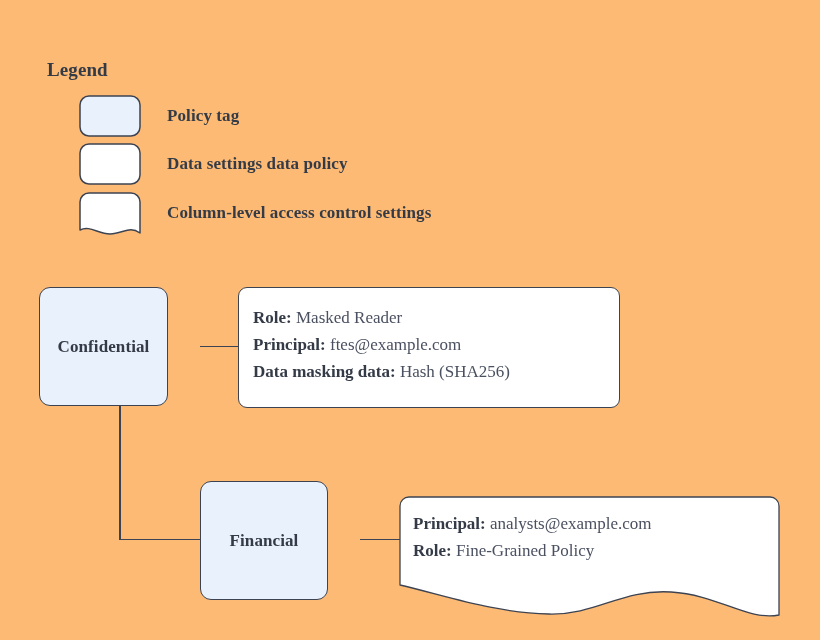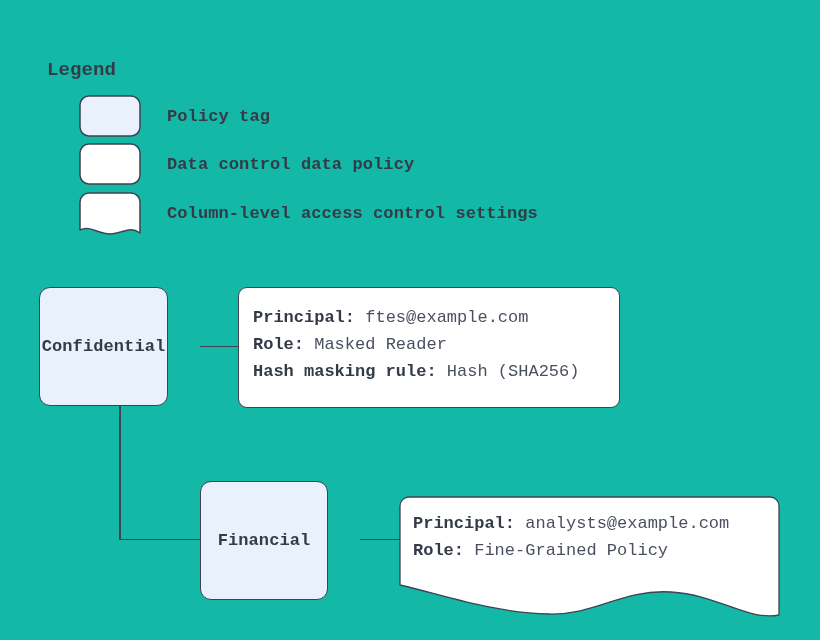--- a/index.html
+++ b/index.html
@@ -4,22 +4,22 @@
 <style>
   html, body {
     margin: 0;
     padding: 0;
     background: #ffffff;
   }
   #canvas {
     position: relative;
     width: 820px;
     height: 640px;
-    background: #14b8a6;
-    font-family: Liberation Mono, monospace;
+    background: #fdba74;
+    font-family: Liberation Serif, serif;
     overflow: hidden;
   }
   .legend-title {
     position: absolute;
     left: 47px;
     top: 59px;
     font-size: 19px;
     font-weight: bold;
     color: #343b47;
     letter-spacing: 0.1px;
@@ -106,21 +106,21 @@
     </div>
     <div class="legend-label">Policy tag</div>
   </div>
 
   <div class="legend-row" style="top:143px;">
     <div class="legend-swatch">
       <svg class="shape" width="62" height="42" viewBox="0 0 62 42">
         <rect x="1" y="1" width="60" height="40" rx="9" ry="9" fill="#ffffff" stroke="#3c4352" stroke-width="1.5"></rect>
       </svg>
     </div>
-    <div class="legend-label">Data control data policy</div>
+    <div class="legend-label">Data settings data policy</div>
   </div>
 
   <div class="legend-row" style="top:192px;">
     <div class="legend-swatch">
       <svg class="shape" width="62" height="44" viewBox="0 0 62 44">
         <path d="M1,10 A9,9 0 0 1 10,1 L52,1 A9,9 0 0 1 61,10 L61,41
                  C50,33 44,42 31,42 C19,42 11,33 1,38 Z" fill="#ffffff" stroke="#3c4352" stroke-width="1.5" stroke-linejoin="round"></path>
       </svg>
     </div>
     <div class="legend-label">Column-level access control settings</div>
@@ -136,29 +136,29 @@
   <div class="node" style="left:39px; top:287px; width:129px; height:119px;">
     <span>Confidential</span>
   </div>
 
   <div class="node" style="left:200px; top:481px; width:128px; height:119px;">
     <span>Financial</span>
   </div>
 
   <div class="infobox" style="left:238px; top:287px; width:382px; height:121px;">
     <div class="infoline">
+      <b>Role:</b>
+      <span>Masked Reader</span>
+    </div>
+    <div class="infoline">
       <b>Principal:</b>
       <span>ftes@example.com</span>
     </div>
     <div class="infoline">
-      <b>Role:</b>
-      <span>Masked Reader</span>
-    </div>
-    <div class="infoline">
-      <b>Hash masking rule:</b>
+      <b>Data masking data:</b>
       <span>Hash (SHA256)</span>
     </div>
   </div>
 
   <div class="docbox" style="left:399px; top:479px; width:382px; height:124px;margin-top:17px;">
     <svg class="shape" width="382" height="124" viewBox="0 0 382 124">
       <path d="M1,10 A9,9 0 0 1 10,1 L371,1 A9,9 0 0 1 380,10 L380,119
                C348,125 320,99 272,96 C222,93 198,119 150,118 C96,117 48,100 1,89 Z" fill="#ffffff" stroke="#3c4352" stroke-width="1.3" stroke-linejoin="round"></path>
     </svg>
     <div class="doc-text">

